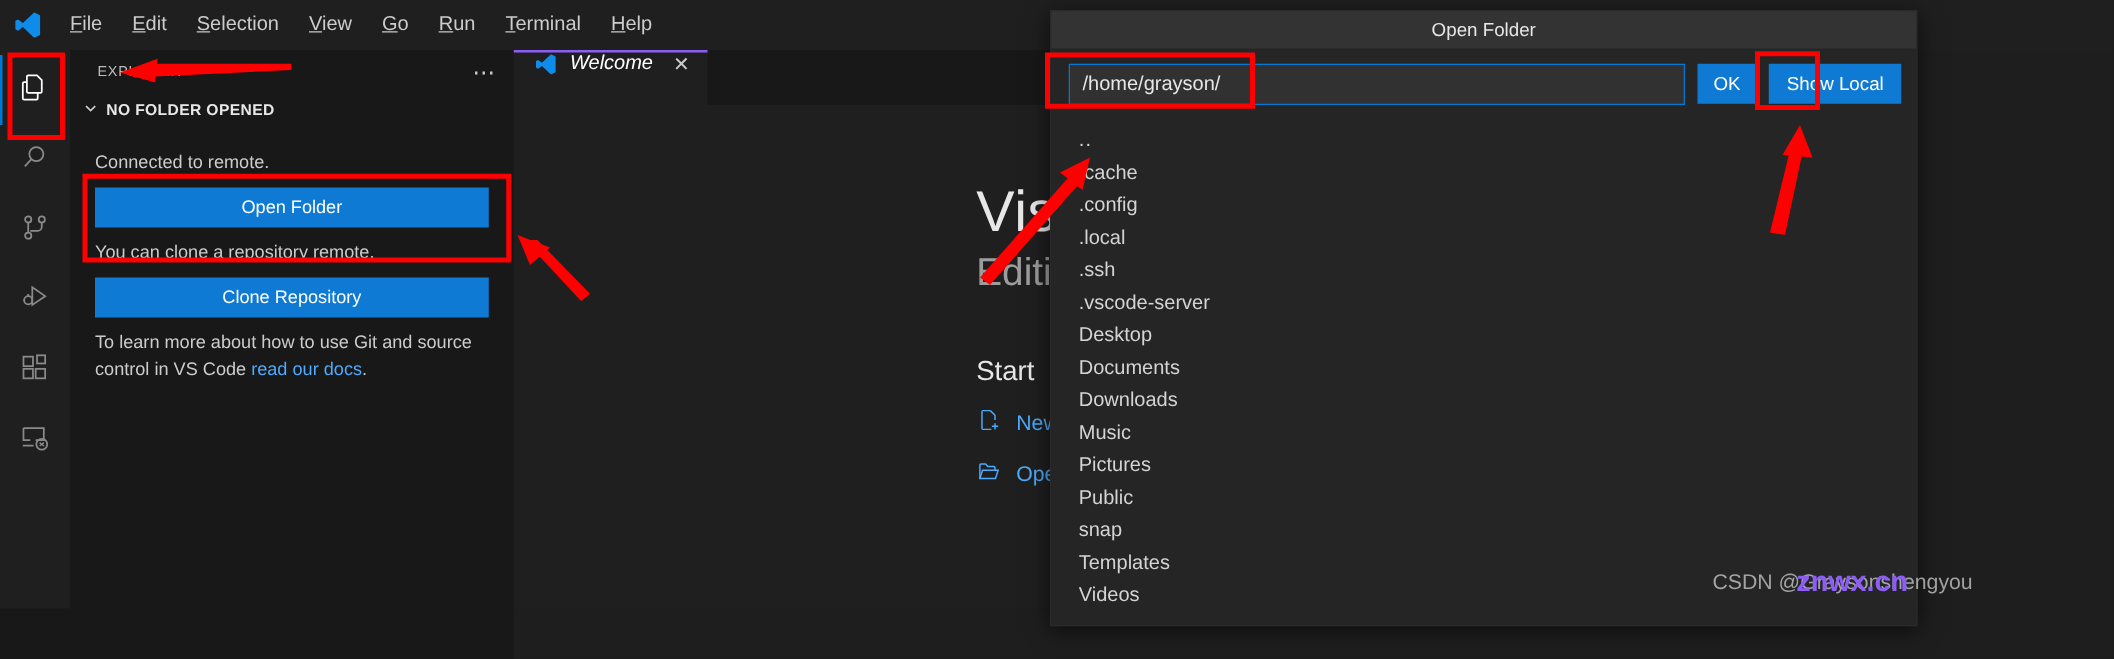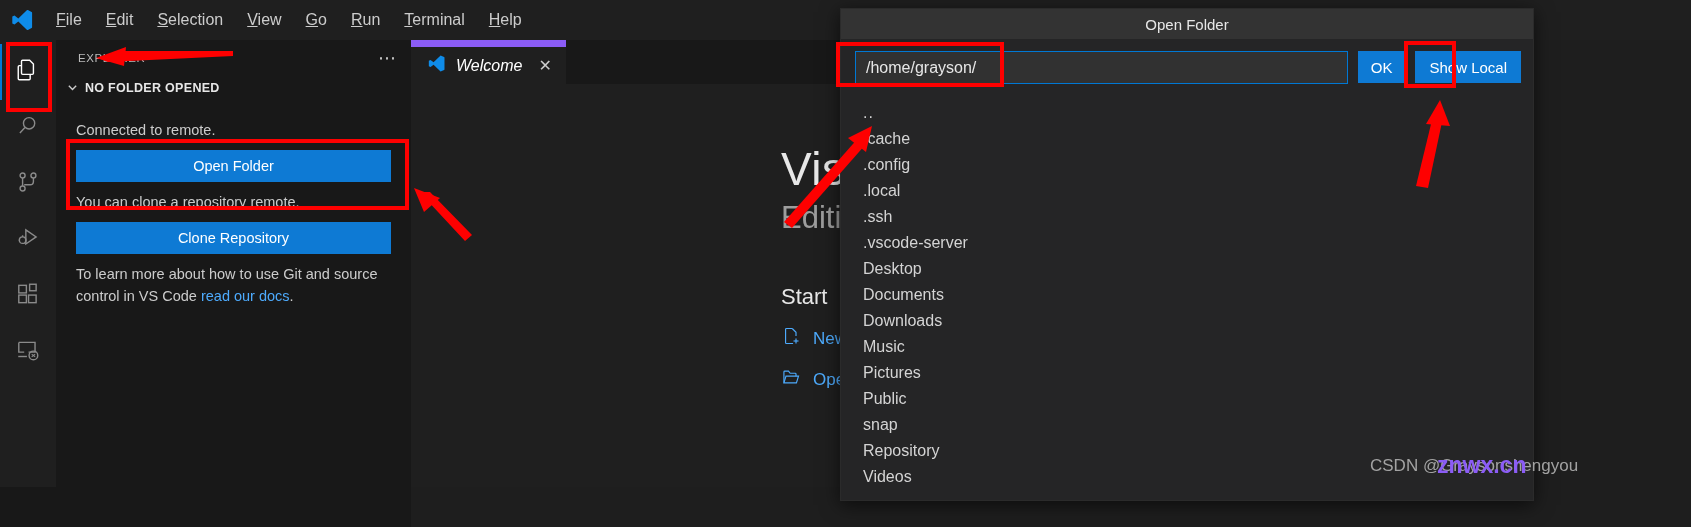--- a/index.html
+++ b/index.html
@@ -65,22 +65,22 @@
     padding: 8px 0; text-align: center; margin: 6px 0 4px 0; cursor: pointer;
   }
 
   
   .editor-area {
     position: absolute; left: 411px; top: 40px; right: 0; height: 447px;
     background: #1f1f1f;
   }
   .tabbar { height: 44px; background: #181818; display: flex; align-items: stretch; }
   .tab {
-    display: flex; align-items: center; gap: 10px; padding: 0 14px 0 16px;
-    background: #1f1f1f; border-top: 7px solid #8b5cf6; position: relative;
+    display: flex; gap: 10px; padding: 0 14px 0 16px;
+    background: #1f1f1f; border-top: 2px solid #8b5cf6; position: relative;
     min-width: 140px;
   }
   .tab-label { color: #ffffff; font-size: 16px; font-style: italic; }
   .tab-close { color: #cccccc; font-size: 16px; margin-left: 6px; cursor: pointer; }
 
   .welcome {
     position: relative; height: 403px; padding: 58px 0 0 0;
     overflow: hidden;
   }
   .welcome-inner { padding-left: 370px; }
@@ -333,21 +333,21 @@
       <div class="file-item">.local</div>
       <div class="file-item">.ssh</div>
       <div class="file-item">.vscode-server</div>
       <div class="file-item">Desktop</div>
       <div class="file-item">Documents</div>
       <div class="file-item">Downloads</div>
       <div class="file-item">Music</div>
       <div class="file-item">Pictures</div>
       <div class="file-item">Public</div>
       <div class="file-item">snap</div>
-      <div class="file-item">Repository</div>
+      <div class="file-item">Templates</div>
       <div class="file-item">Videos</div>
     </div>
   </div>
 
   <div class="anno rect" style="left:6px; top:42px; width:46px; height:70px;"></div>
 
   <div class="anno rect" style="left:66px; top:139px; width:343px; height:71px;"></div>
 
   <div class="anno rect" style="left:836px; top:42px; width:168px; height:45px;"></div>
 

